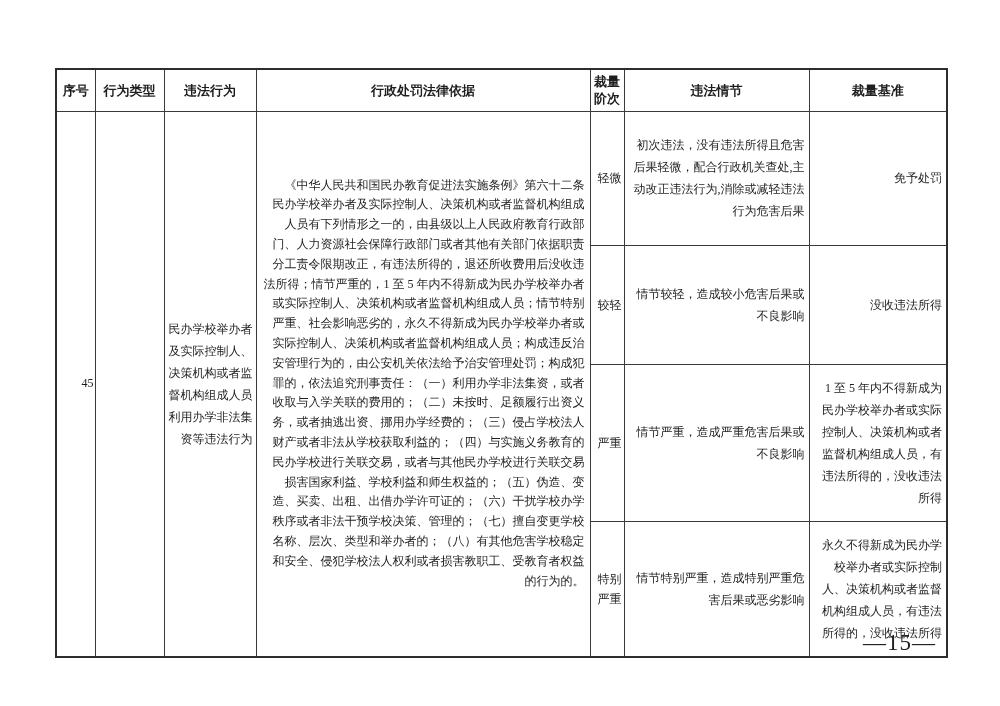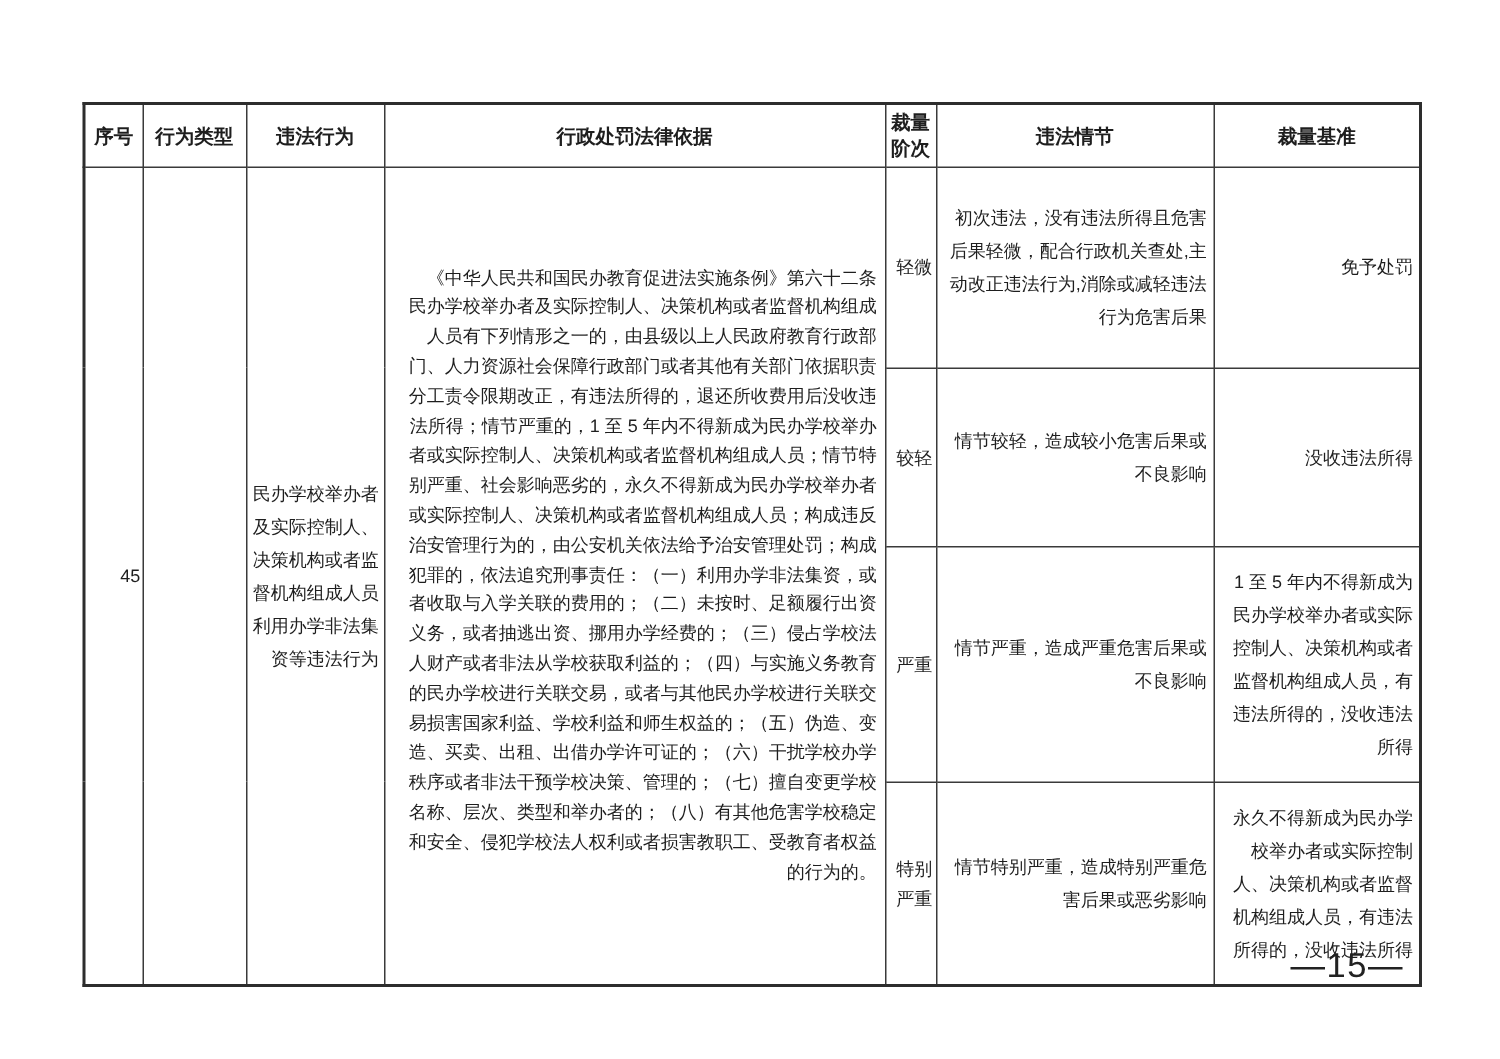--- a/index.html
+++ b/index.html
@@ -3,21 +3,21 @@
 <meta charset="utf-8">
 <style>
   * { box-sizing: border-box; }
   html, body { margin: 0; padding: 0; background: #f3f3f3; }
   .page {
     position: relative;
     width: 1000px;
     height: 706px;
     margin: 0 auto;
     background: #ffffff;
-    font-family: Liberation Sans, sans-serif;
+    font-family: Liberation Serif, serif;
     color: #1e1e1e;
     overflow: hidden;
   }
   table.law-table {
     position: absolute;
     left: 55px;
     top: 68px;
     width: 891px;
     border-collapse: collapse;
     table-layout: fixed;

